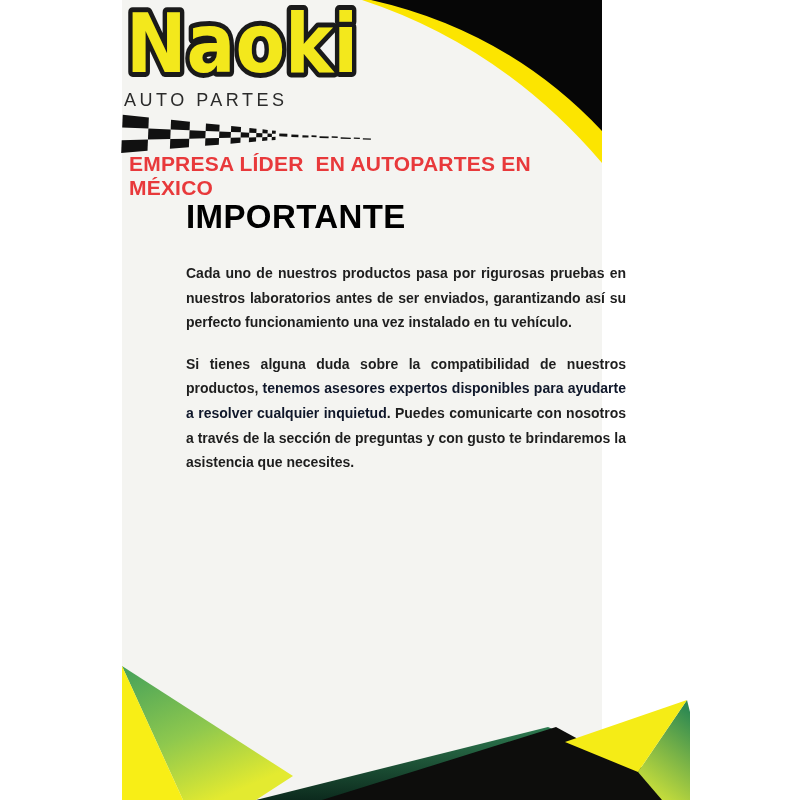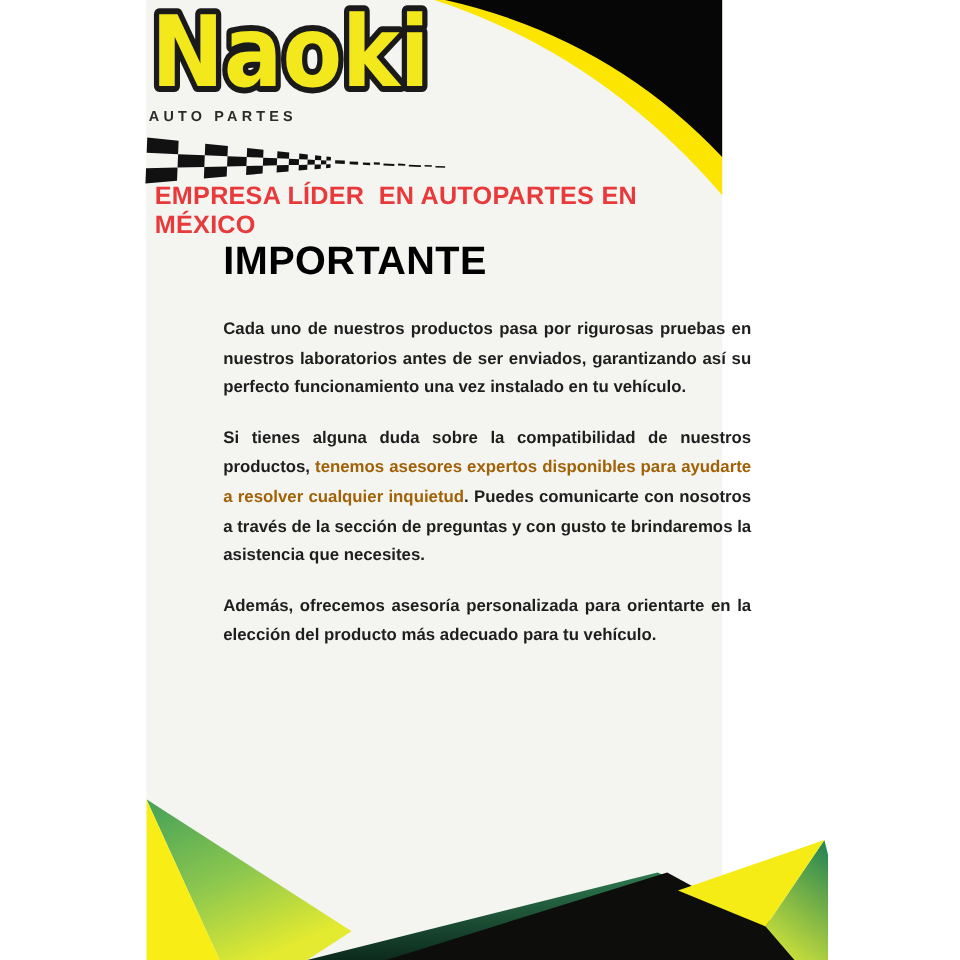--- a/index.html
+++ b/index.html
@@ -6,32 +6,32 @@
   .canvas{position:relative;width:800px;height:800px;background:#ffffff;overflow:hidden;
           font-family:"Liberation Sans", sans-serif;}
   .panel{position:absolute;left:108px;top:0;width:480px;height:800px;background:#f4f4f1;margin-left:14px;}
 
   
   .corner-top-right{position:absolute;top:0;right:0;width:568px;height:170px;display:block;}
   .corner-bottom{position:absolute;bottom:0;left:0;width:568px;height:150px;display:block;}
 
   
   .logo-svg{position:absolute;left:-2px;top:-6px;width:250px;height:100px;overflow:visible;}
-  .logo-sub{position:absolute;left:2px;top:90px;font-size:12px;font-weight:700;
+  .logo-sub{position:absolute;left:2px;top:90px;font-size:18px;font-weight:400;
             letter-spacing:3.5px;color:#2b2b2b;white-space:nowrap;}
   .flag-svg{position:absolute;left:0;top:111px;width:252px;height:44px;overflow:visible;}
   .tagline{position:absolute;left:7px;top:152px;font-size:21px;font-weight:700;
            color:#e8393b;white-space:pre-wrap;letter-spacing:.2px;}
 
   
   .content{position:absolute;left:64px;top:198px;width:440px;}
   .content h1{margin:0 0 25px 0;font-size:33px;font-weight:700;letter-spacing:.4px;color:#000000;}
   .content p{margin:0 0 17px 0;font-size:14px;line-height:24.6px;font-weight:700;
              color:#1e1e1e;text-align:justify;}
-  .hl{color:#a16207;}
+  .hl{color:#0f172a;}
 </style>
 </head>
 <body>
 
 <div class="canvas">
   <div class="panel">
 
     <svg class="corner-top-right" viewBox="0 0 568 170" aria-hidden="true">
       <path d="M328,0 L568,0 L568,163 Q468,46 328,0 Z" fill="#fce500"></path>
       <path d="M337,0 L568,0 L568,131 Q474,31 337,0 Z" fill="#060606"></path>
@@ -75,21 +75,20 @@
           <rect x="239" y="16.9" width="8" height="1.2" fill="#111111"></rect>
         </g>
     </svg>
 
     <div class="tagline">EMPRESA LÍDER  EN AUTOPARTES EN MÉXICO</div>
 
     <div class="content">
       <h1>IMPORTANTE</h1>
       <p>Cada uno de nuestros productos pasa por rigurosas pruebas en nuestros laboratorios antes de ser enviados, garantizando así su perfecto funcionamiento una vez instalado en tu vehículo.</p>
       <p><span>Si tienes alguna duda sobre la compatibilidad de nuestros productos, </span><span class="hl">tenemos asesores expertos disponibles para ayudarte a resolver cualquier inquietud</span><span>. Puedes comunicarte con nosotros a través de la sección de preguntas y con gusto te brindaremos la asistencia que necesites.</span></p>
-      <p>Además, ofrecemos asesoría personalizada para orientarte en la elección del producto más adecuado para tu vehículo.</p>
     </div>
 
     <svg class="corner-bottom" viewBox="0 650 568 150" aria-hidden="true">
       <defs>
         <linearGradient id="gradLimeL" x1="0" y1="0" x2="0.55" y2="1">
           <stop offset="0" stop-color="#43a05a"></stop>
           <stop offset="0.55" stop-color="#8ec84e"></stop>
           <stop offset="1" stop-color="#e3ea30"></stop>
         </linearGradient>
         <linearGradient id="gradLimeR" x1="0.7" y1="0" x2="0.3" y2="1">

